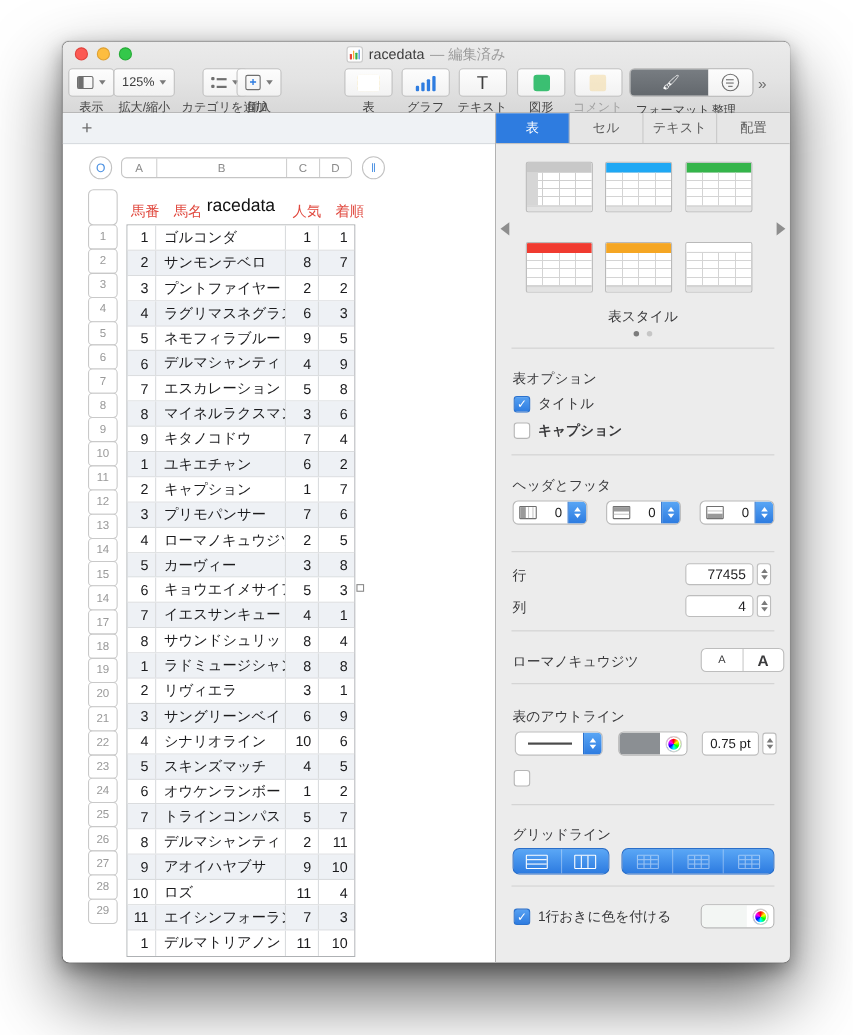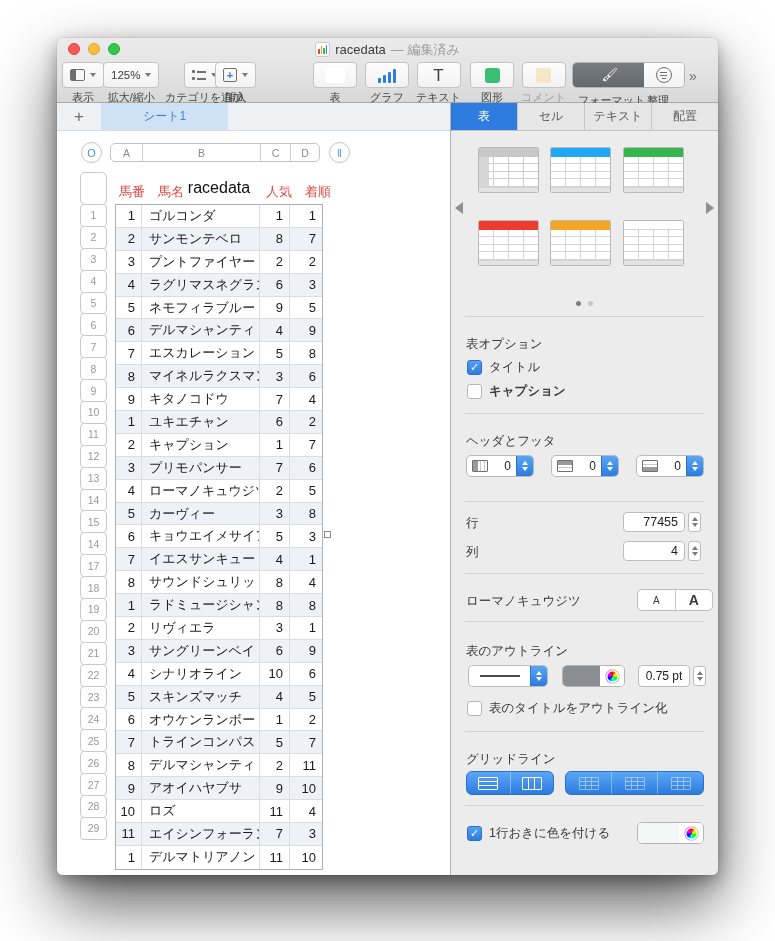--- a/index.html
+++ b/index.html
@@ -316,21 +316,20 @@
           <span class="more-ico">»</span>
         </div>
       </div>
     </div>
 
     <div class="content">
 
       <div class="sheet-area">
         <div class="tabbar">
           <div class="addsheet">+</div>
-          <div class="sheettab">シート1</div>
         </div>
 
         <div class="ruler-circle" style="left:24px;">O</div>
         <div class="ruler-pill">
           <div class="ruler-cell" style="width:32px;">A</div>
           <div class="ruler-cell" style="width:118px;">B</div>
           <div class="ruler-cell" style="width:30px;">C</div>
           <div class="ruler-cell" style="flex:1;">D</div>
         </div>
         <div class="ruler-circle" style="left:272px;">‖</div>
@@ -588,20 +587,21 @@
               <div class="th-foot"></div>
             </div>
             <div class="thumb" style="left: 172px; top: 117px;">
               <div class="th-head" style="background: rgb(255, 255, 255); border-bottom: 1px solid rgb(212, 212, 212);"></div>
               <div class="th-body"></div>
               <div class="th-foot"></div>
             </div>
           </div>
         <div class="arrow left"></div>
         <div class="arrow right"></div>
+        <div class="styles-label">表スタイル</div>
         <div class="dots">
             <span class="dot on"></span>
             <span class="dot off"></span>
           </div>
 
         <div class="divider" style="top:213px;"></div>
         <div class="sec-label" style="top:233px;">表オプション</div>
         <div class="cb-row" style="left:16px; top:256px;">
           <span class="cb checked">
               <span>✓</span>
@@ -682,21 +682,20 @@
               <span class="wheel"></span>
             </div>
         </div>
         <div class="pt-field">0.75 pt</div>
         <div class="stepper-gray" style="left:242px; top:563px;">
             <i class="up"></i>
             <i class="dn"></i>
           </div>
         <div class="cb-row" style="left:16px; top:597px;">
           <span class="cb"></span>
-          <span class="cb-label">表のタイトルをアウトライン化</span>
         </div>
 
         <div class="divider" style="top:628px;"></div>
         <div class="sec-label" style="top:648px;">グリッドライン</div>
         <div class="grid-btn" style="left:15px; width:88px;">
           <div class="grid-seg">
               <span class="gl-ico h"></span>
             </div>
           <div class="grid-seg">
               <span class="gl-ico v"></span>

